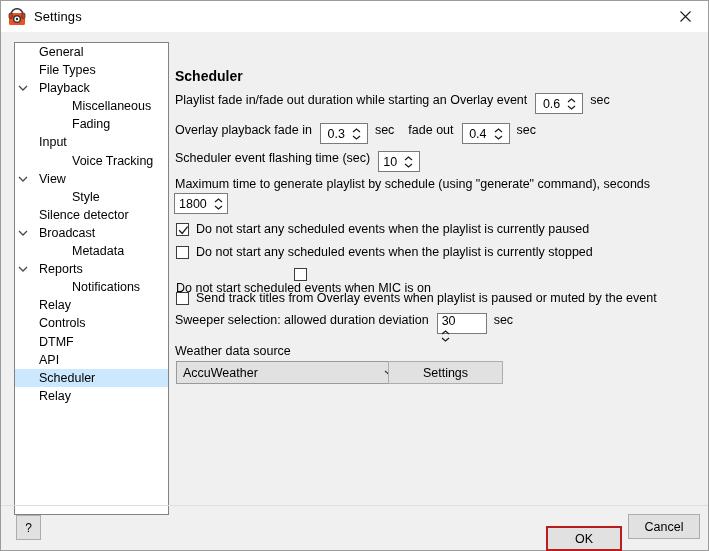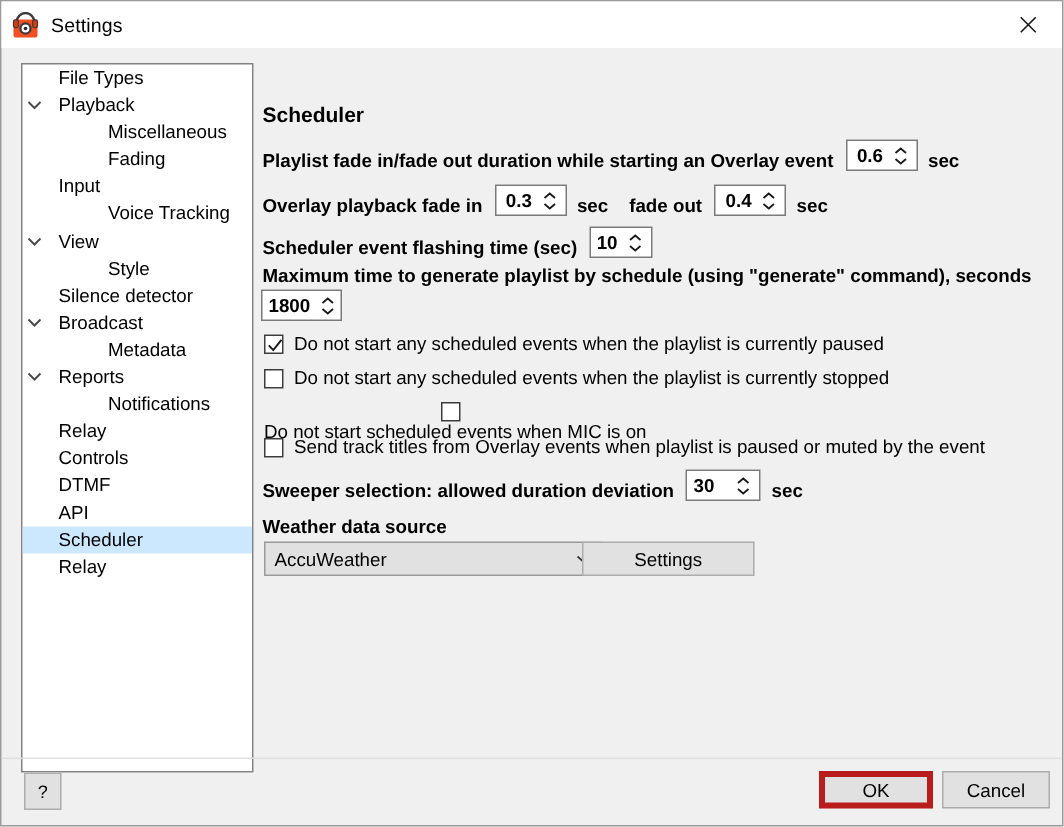--- a/index.html
+++ b/index.html
@@ -110,23 +110,22 @@
     position: absolute;
     left: 0;
     top: 36px;
     font-size: 14px;
     font-weight: bold;
   }
   .row {
     position: absolute;
     left: 0;
     display: flex;
-    align-items: flex-end;
+    align-items: flex-start;
     white-space: nowrap;
-    font-weight: bold;
   }
   .lbl { font-size: 12.5px; }
   .unit { font-size: 12.5px; margin-left: 7px; }
 
   
   .spin {
     display: inline-flex;
     align-items: stretch;
     height: 21px;
     border: 1px solid #7a7a7a;
@@ -224,25 +223,25 @@
     position: absolute;
     left: 15px;
     top: 9px;
     width: 25px;
     height: 25px;
     font-size: 12px;
   }
   .btn-ok {
     position: absolute;
     left: 545px;
-    top: 8px;
+    top: 20px;
     width: 76px;
     height: 25px;
     background: #e1e1e1;
-    border: 4px solid #b91c1c;
+    border: 2px solid #b91c1c;
   }
   .btn-cancel {
     position: absolute;
     left: 627px;
     top: 8px;
     width: 72px;
     height: 25px;
   }
 </style>
 </head>
@@ -268,20 +267,24 @@
       </svg>
     </div>
   </div>
 
   <div class="content">
 
     <div class="tree">
       <div id="tree-host">
           <div class="tree-item lvl0">
             <span class="tree-chevron"></span>
+            <span class="tree-label">General</span>
+          </div>
+          <div class="tree-item lvl0">
+            <span class="tree-chevron"></span>
             <span class="tree-label">File Types</span>
           </div>
           <div class="tree-item lvl0">
             <span class="tree-chevron">
               <svg width="10" height="6" viewBox="0 0 10 6">
                 <path d="M1 1 L5 5 L9 1" fill="none" stroke="#4a4a4a" stroke-width="1.3"></path>
               </svg>
             </span>
             <span class="tree-label">Playback</span>
           </div>
@@ -467,21 +470,21 @@
             <span class="lbl">Do not start scheduled events when MIC is on</span>
           </div>
           <div class="cbrow" style="top: 259px;">
             <span class="cbox"></span>
             <span class="lbl">Send track titles from Overlay events when playlist is paused or muted by the event</span>
           </div>
         </div>
 
       <div class="row" style="top:281px;">
         <span class="lbl">Sweeper selection: allowed duration deviation</span>
-        <span class="spin" style="width:50px;">
+        <span class="spin" style="width:50px;flex-direction:column;">
           <span class="spin-val left">30</span>
           <span class="spin-btns">
             <svg width="9" height="5" viewBox="0 0 9 5">
                 <path d="M1 4 L4.5 1 L8 4" fill="none" stroke="#1a1a1a" stroke-width="1.2"></path>
               </svg>
             <svg width="9" height="5" viewBox="0 0 9 5" style="margin-top:2px">
                 <path d="M1 1 L4.5 4 L8 1" fill="none" stroke="#1a1a1a" stroke-width="1.2"></path>
               </svg>
           </span>
         </span>

